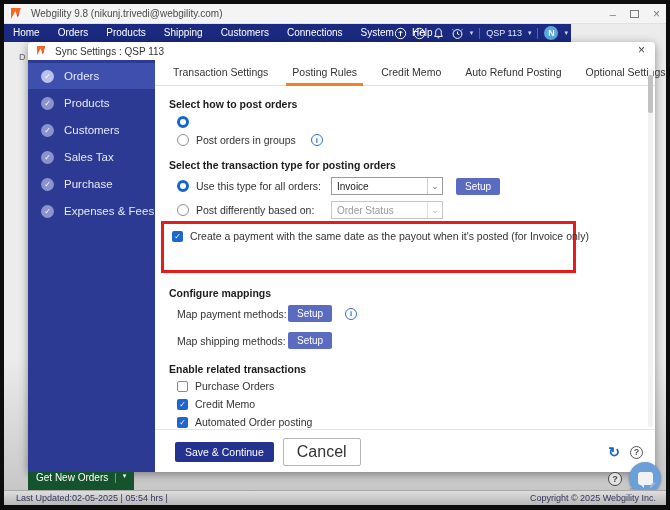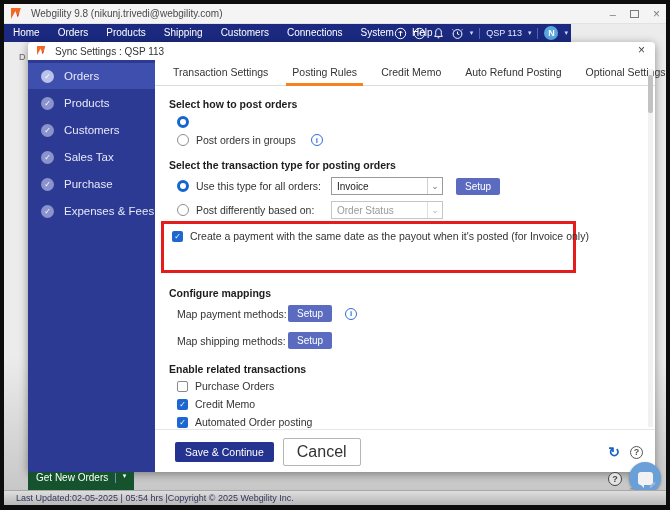--- a/index.html
+++ b/index.html
@@ -24,21 +24,21 @@
   .mb-right { position:absolute; right:3px; top:0; height:18px; display:flex; align-items:center; gap:6px; }
   .mb-right svg { display:block; }
   .mb-caret { font-size:7px; color:#cfd6f5; }
   .mb-div { width:1px; height:11px; background:#5563b5; }
   .store { font-size:9px; color:#e8ebfa; white-space:nowrap; }
   .avatar { width:14px; height:14px; border-radius:50%; background:#5aa7e0; color:#fff; font-size:9px; font-weight:bold; display:flex; align-items:center; justify-content:center; }
 
   
   .app-bg { position:absolute; left:0; top:38px; width:662px; height:449px; background:linear-gradient(#ececec 70%, #c7c7c7); }
   .frag { position:absolute; left:15px; top:48px; font-size:9px; color:#666; }
-  .statusbar { position:absolute; left:0; bottom:0; width:662px; height:15px; background:linear-gradient(#dedede,#b8b8b8); border-top:1px solid #a8a8a8; display:flex; align-items:center; font-size:9px; color:#33335a; }
+  .statusbar { position:absolute; left:0; bottom:0; width:662px; height:15px; background:linear-gradient(#dedede,#b8b8b8); border-top:1px solid #a8a8a8; display:flex; align-items:center; justify-content:space-between; font-size:9px; color:#33335a; }
   .statusbar .sleft { padding-left:12px; }
   .statusbar .sright { padding-right:10px; }
 
   
   .dialog { position:absolute; left:24px; top:38px; width:627px; height:430px; background:#fff; border-radius:4px 4px 0 0; box-shadow:0 2px 10px rgba(0,0,0,.4); }
   .dlg-head { position:absolute; left:0; top:0; width:100%; height:18px; display:flex; align-items:center; }
   .dlg-head .wlogo { transform:scale(.85); margin-left:8px; }
   .dlg-title { margin-left:6px; font-size:10px; color:#333; }
   .dlg-close { position:absolute; right:10px; top:1px; font-size:12px; color:#444; }
 

